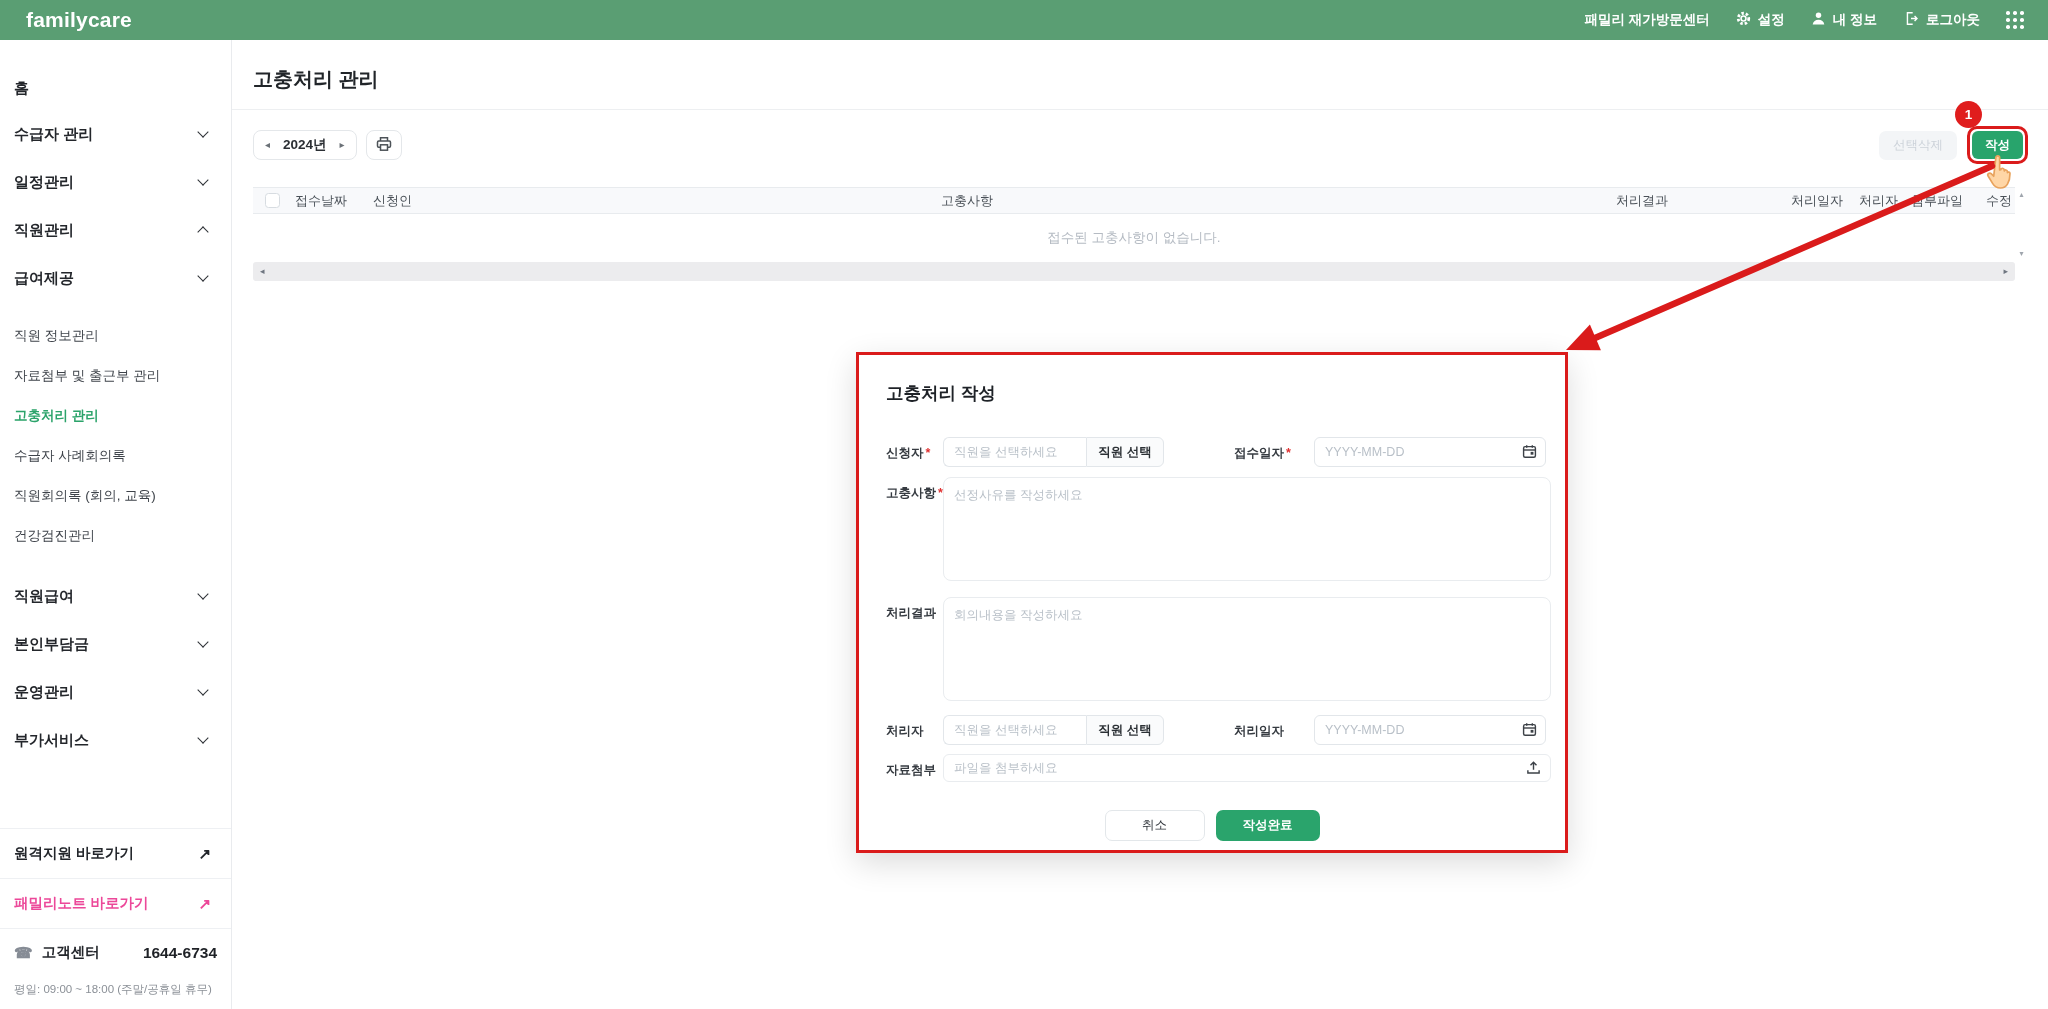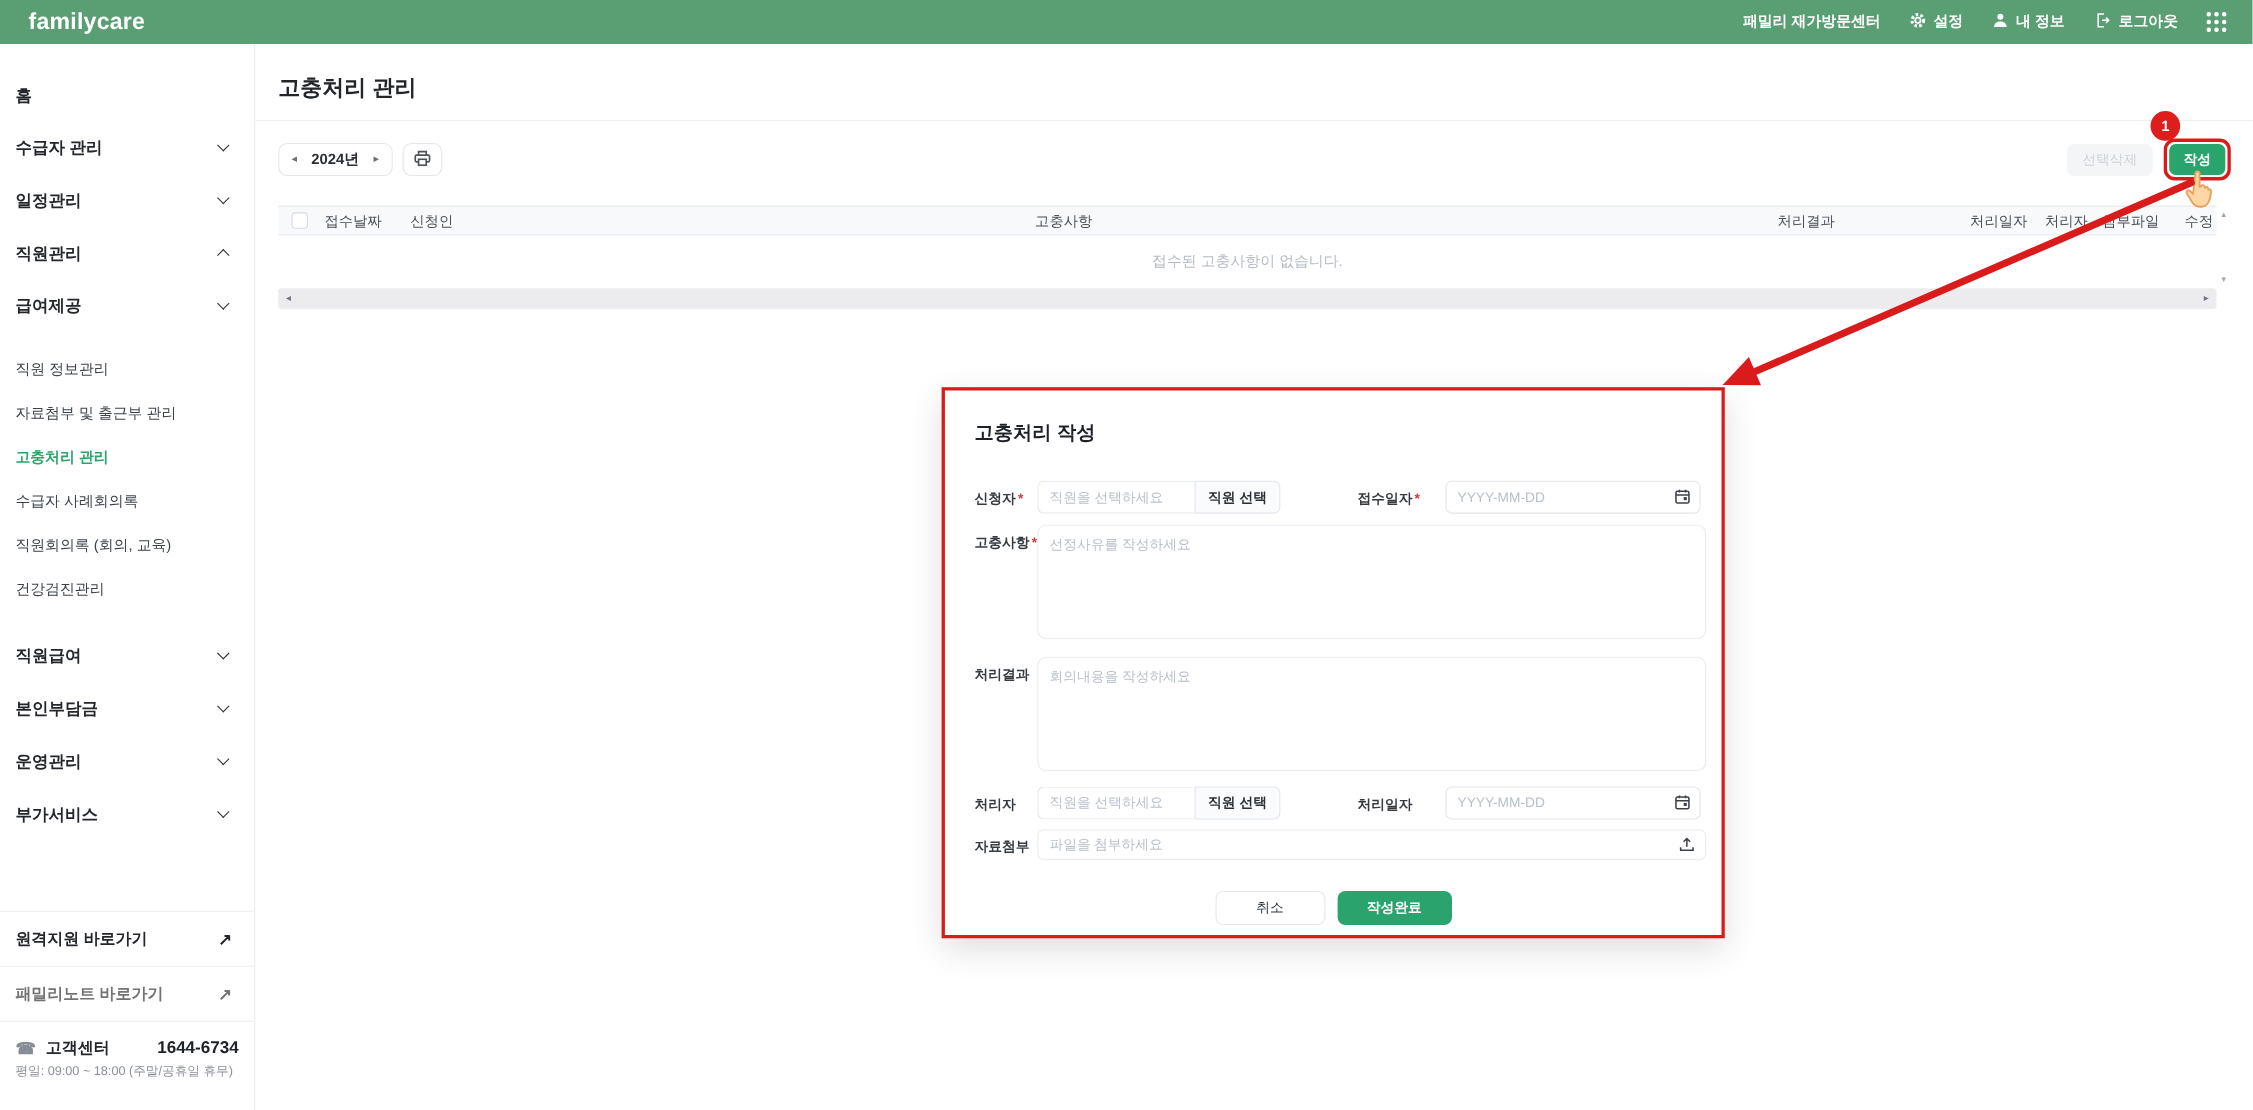--- a/index.html
+++ b/index.html
@@ -24,26 +24,26 @@
   .mi-home { height:44px; line-height:44px; padding:0 24px 0 14px; font-size:15px; font-weight:700; color:#23262b; cursor:pointer; }
   .mi { height:48px; display:flex; align-items:center; justify-content:space-between; padding:0 24px 0 14px; font-size:15px; font-weight:700; color:#23262b; cursor:pointer; }
   .chev { width:8px; height:8px; border-right:1.8px solid #2d3136; border-bottom:1.8px solid #2d3136; transform:rotate(45deg); margin-top:-4px; }
   .chev.up { transform:rotate(-135deg); margin-top:4px; }
   .submenu { padding:14px 0 16px; }
   .smi { height:40px; line-height:40px; padding-left:14px; font-size:13.5px; color:#3e434a; cursor:pointer; }
   .smi.active { color:#2ba36a; font-weight:700; }
   .side-sep { margin-top:64px; border-top:1px solid #eef0f3; }
   .shortcut { height:50px; display:flex; align-items:center; justify-content:space-between; padding:0 20px 0 14px; font-size:14.5px; font-weight:700; color:#23262b; border-bottom:1px solid #eef0f3; cursor:pointer; }
   .shortcut .ext { font-size:15px; font-weight:700; color:#23262b; }
-  .shortcut.green, .shortcut.green .ext { color:#737373;gap:42px; }
+  .shortcut.green, .shortcut.green .ext { color:#ec4899;gap:42px; }
   .customer { padding:14px 14px 0; }
   .cust-row { display:flex; align-items:center; font-size:14.5px; font-weight:700; color:#23262b; }
   .phone-ico { color:#868c95; font-size:15px; margin-right:9px; }
   .phone-num { margin-left:auto; font-size:15.5px; font-weight:800; color:#1e2126; }
-  .hours { margin-top:4px; font-size:11.5px; color:#8b9097; }
+  .hours { margin-top:20px; font-size:11.5px; color:#8b9097; }
 
   
   .main { flex:1; min-width:0; position:relative; }
   .page-title { padding:26px 0 0 21px; font-size:20px; font-weight:700; color:#212529; }
   .title-divider { margin-top:16px; border-bottom:1px solid #edeff1; }
   .toolbar { height:30px; margin:20px 20px 0 21px; display:flex; align-items:center; justify-content:space-between; }
   .tb-left { display:flex; align-items:center; gap:9px; }
   .year-pager { height:30px; display:flex; align-items:center; gap:13px; padding:0 11px; border:1px solid #e4e7ea; border-radius:8px; background:#fff; }
   .pager-arrow { font-size:10px; color:#6b7177; cursor:pointer; line-height:1; }
   .year-text { font-size:13.5px; font-weight:700; color:#2b2f34; }
@@ -79,21 +79,21 @@
   .fields { flex:1; display:flex; min-width:0; }
   .input-group { display:flex; width:221px; flex:0 0 221px; }
   .input-group input { flex:1; min-width:0; height:30px; border:1px solid #e2e6ea; border-right:none; border-radius:6px 0 0 6px; padding:0 10px; font-size:12.5px; font-family:inherit; color:#333; }
   .select-staff { width:78px; flex:0 0 78px; height:30px; background:#fafbfc; border:1px solid #e2e6ea; border-radius:0 6px 6px 0; font-size:12.5px; font-weight:700; color:#2b3035; font-family:inherit; cursor:pointer; }
   .inline-label { margin-left:70px; width:68px; flex:0 0 68px; padding-top:8px; font-size:12.5px; font-weight:700; color:#363b41; }
   .date-group { position:relative; margin-left:12px; width:232px; flex:0 0 232px; }
   .date-group input { width:100%; height:30px; border:1px solid #e2e6ea; border-radius:6px; padding:0 30px 0 10px; font-size:12.5px; font-family:inherit; color:#333; }
   .date-group svg { position:absolute; right:9px; top:7px; }
   .mform textarea { width:100%; height:104px; border:1px solid #e9ecef; border-radius:8px; padding:9px 10px; font-size:12.5px; font-family:inherit; color:#333; resize:none; }
   .attach-group { position:relative; width:100%; }
-  .attach-group input { width:100%; height:28px; border:1px solid #e9ecef; border-radius:6px; padding:0 32px 0 10px; font-size:12.5px; font-family:Liberation Serif, serif; color:#be185d; }
+  .attach-group input { width:100%; height:28px; border:1px solid #e9ecef; border-radius:6px; padding:0 32px 0 10px; font-size:12.5px; font-family:Liberation Sans, sans-serif; color:#be185d; }
   .attach-group svg { position:absolute; right:10px; top:6px; }
   input::placeholder, textarea::placeholder { color:#b9c0c8; }
   .r1 { margin-bottom:10px; } .r2 { margin-bottom:16px; } .r3 { margin-bottom:14px; }
   .r4 { margin-bottom:9px; } .r5 { margin-bottom:28px; }
   .modal-actions { display:flex; justify-content:center; gap:11px; }
   .btn-cancel { width:100px; height:31px; background:#fff; border:1px solid #e3e7ea; border-radius:7px; font-size:12.5px; color:#2f343a; font-family:inherit; cursor:pointer; }
   .btn-submit { width:104px; height:31px; background:#2aa46c; border:none; border-radius:7px; font-size:12.5px; font-weight:700; color:#fff; font-family:inherit; cursor:pointer; }
 
   
   .annot-arrow { position:absolute; left:0; top:0; z-index:50; pointer-events:none; }

